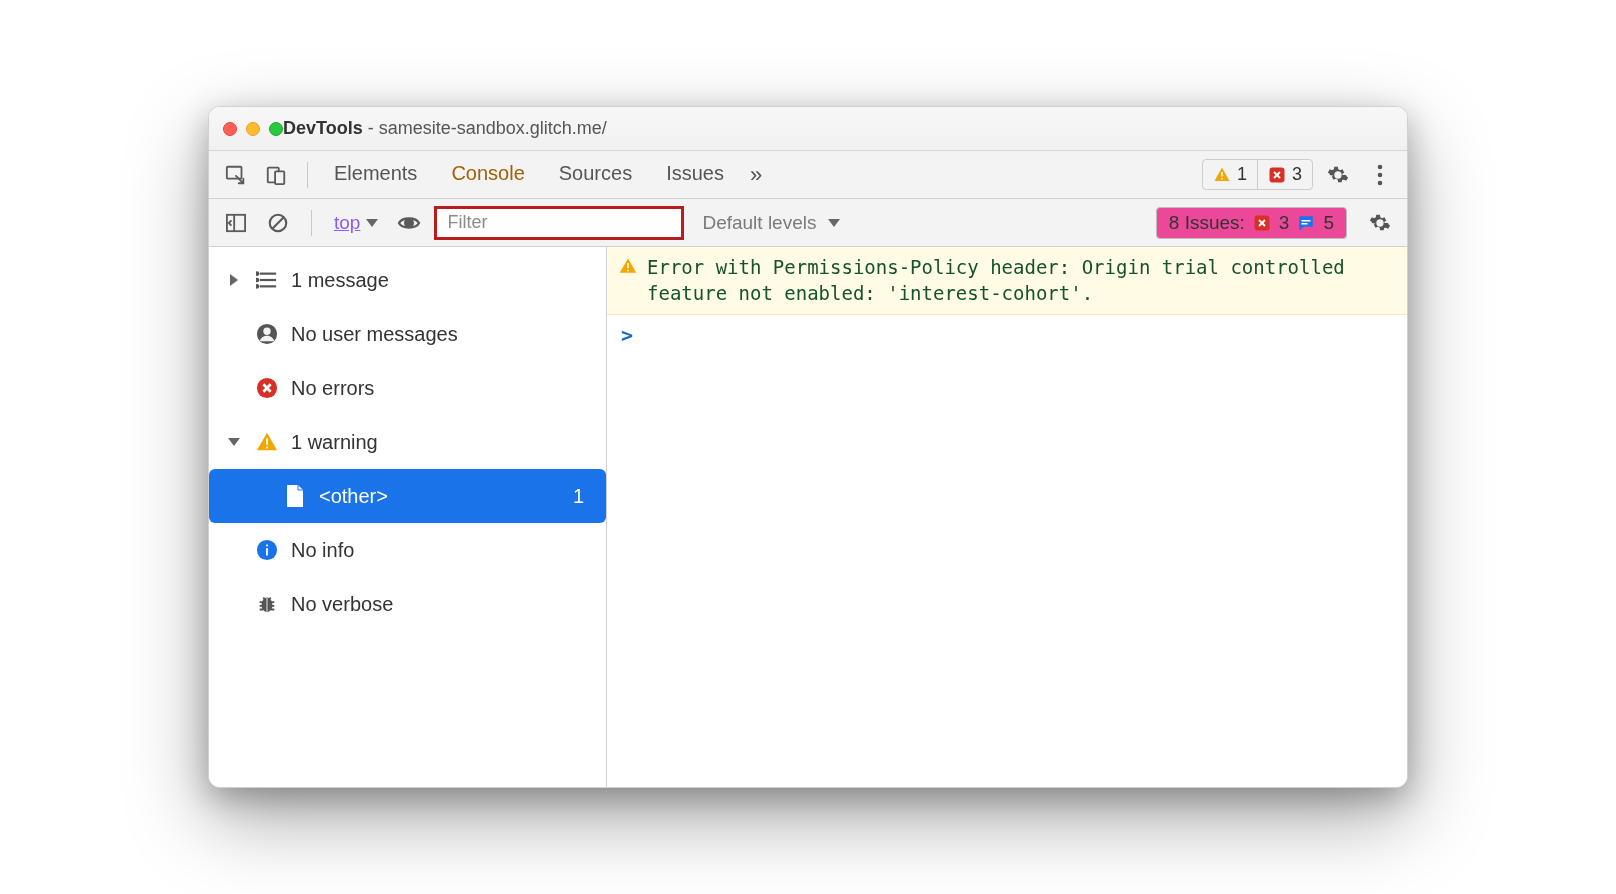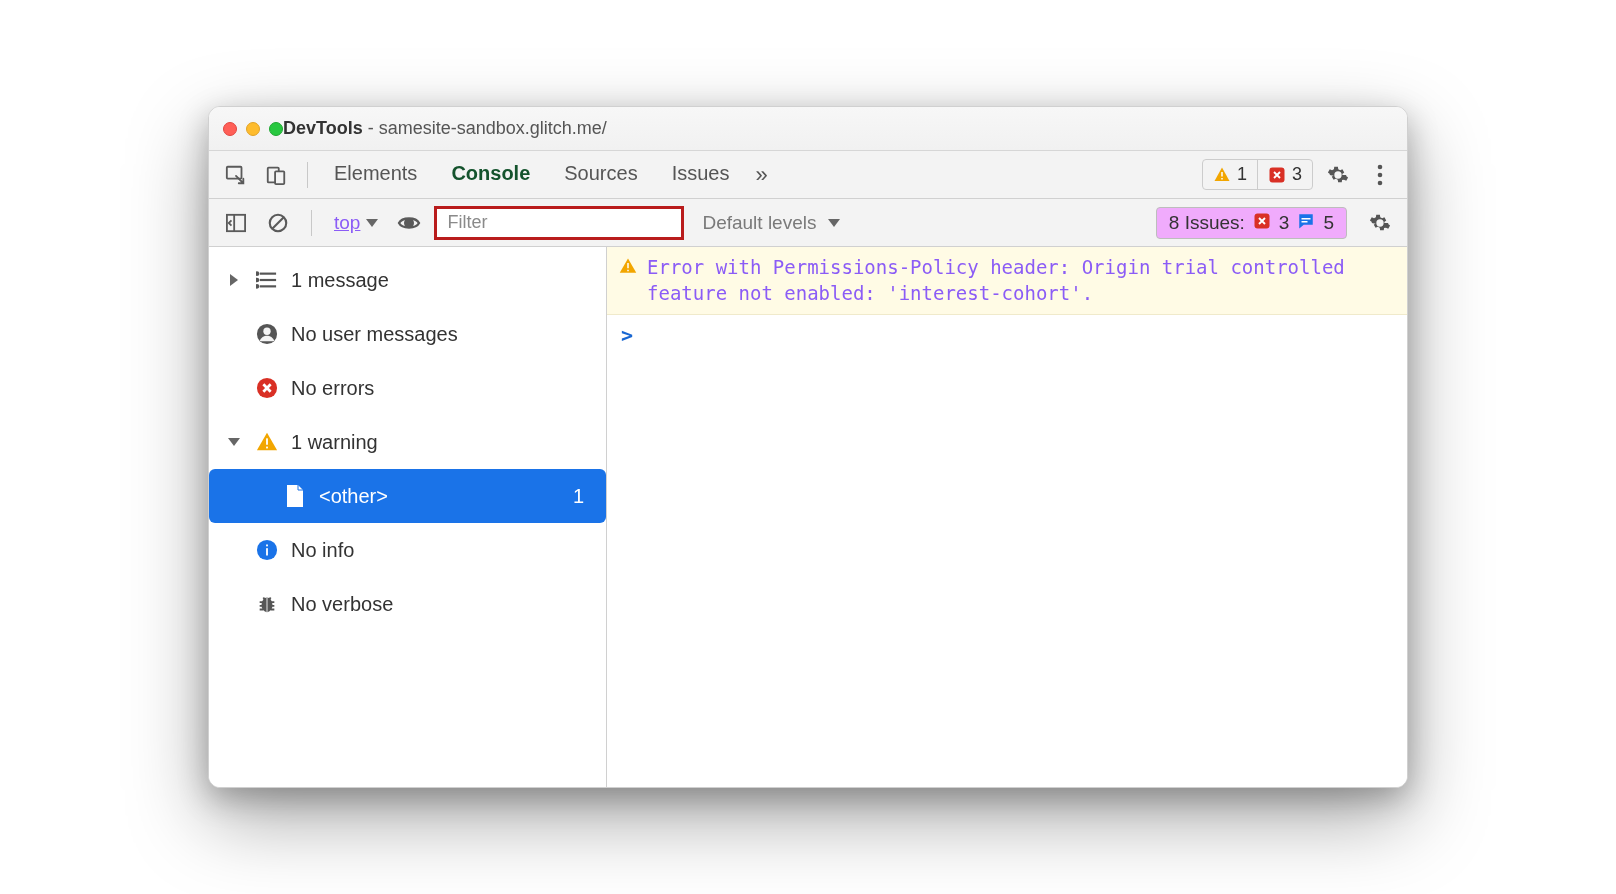--- a/index.html
+++ b/index.html
@@ -44,21 +44,21 @@
     display:flex;
     align-items:center;
     padding:0 10px;
     border-bottom:1px solid #d0d0d0;
     gap:6px;
   }
   .toolbtn { width:34px; height:34px; display:flex; align-items:center; justify-content:center; color:#5a5a5a; border-radius:4px; }
   .divider { width:1px; height:26px; background:#c8c8c8; margin:0 8px; }
   .tabs { display:flex; gap:30px; margin-left:10px; }
   .tab { font-size:20px; color:#555; padding:26px 2px; cursor:pointer; }
-  .tab.active { color:#14532d; border-bottom:3px solid #7f1d1d; font-weight:700; }
+  .tab.active { color:#a16207; border-bottom:3px solid #7f1d1d; font-weight:400; }
   .more { margin-left:18px; color:#555; font-size:22px; }
   .toolbar-right { margin-left:auto; display:flex; align-items:center; gap:8px; }
   .badge-group { display:flex; border:1px solid #ccc; border-radius:4px; overflow:hidden; }
   .badge { display:flex; align-items:center; gap:6px; padding:4px 10px; font-size:18px; color:#333; }
   .badge + .badge { border-left:1px solid #ccc; }
   .ico { width:18px; height:18px; display:inline-flex; align-items:center; justify-content:center; }
   
   .consolebar {
     height:48px;
     background:#f3f3f3;
@@ -76,22 +76,22 @@
     width:250px;
     padding:0 10px;
     font-size:18px;
     color:#333;
   }
   .filterbox::placeholder { color:#8a8a8a; }
   .levels { font-size:19px; color:#7a7a7a; display:flex; align-items:center; gap:12px; margin-left:10px;}
   .issues-pill {
     border:1px solid #bdbdbd;
     border-radius:4px;
-    background:#f0abfc;
-    display:flex; gap:8px;
+    background:#ec4899;
+    display:flex; align-items:center; gap:8px;
     padding:4px 12px;
     font-size:19px;
     color:#333;
     margin-left:auto;
   }
   
   .body { display:flex; height:540px; }
   .sidebar {
     width:398px;
     border-right:1px solid #d0d0d0;
@@ -115,21 +115,21 @@
   .count { margin-left:auto; font-size:20px; color:#333; padding-right:12px;}
   .main { flex:1; display:flex; flex-direction:column; background:#fff; }
   .warning-row {
     background:#fffbe5;
     border-bottom:1px solid #f0eacb;
     padding:8px 12px;
     display:flex;
     gap:10px;
     font-family: ui-monospace, SFMono-Regular, Menlo, monospace;
     font-size:19px;
-    color:#8b5cf6;
+    color:#14532d;
     line-height:1.35;
   }
   .warning-row .wcol { flex:1; }
   .prompt { padding:8px 14px; font-family: ui-monospace, Menlo, monospace; font-size:20px; color:#1967d2; font-weight:bold;}
   
   svg { display:block; }
   .tri {
     width:0;height:0;border-left:6px solid transparent;border-right:6px solid transparent;border-top:8px solid #666;
     display:inline-block;
   }

